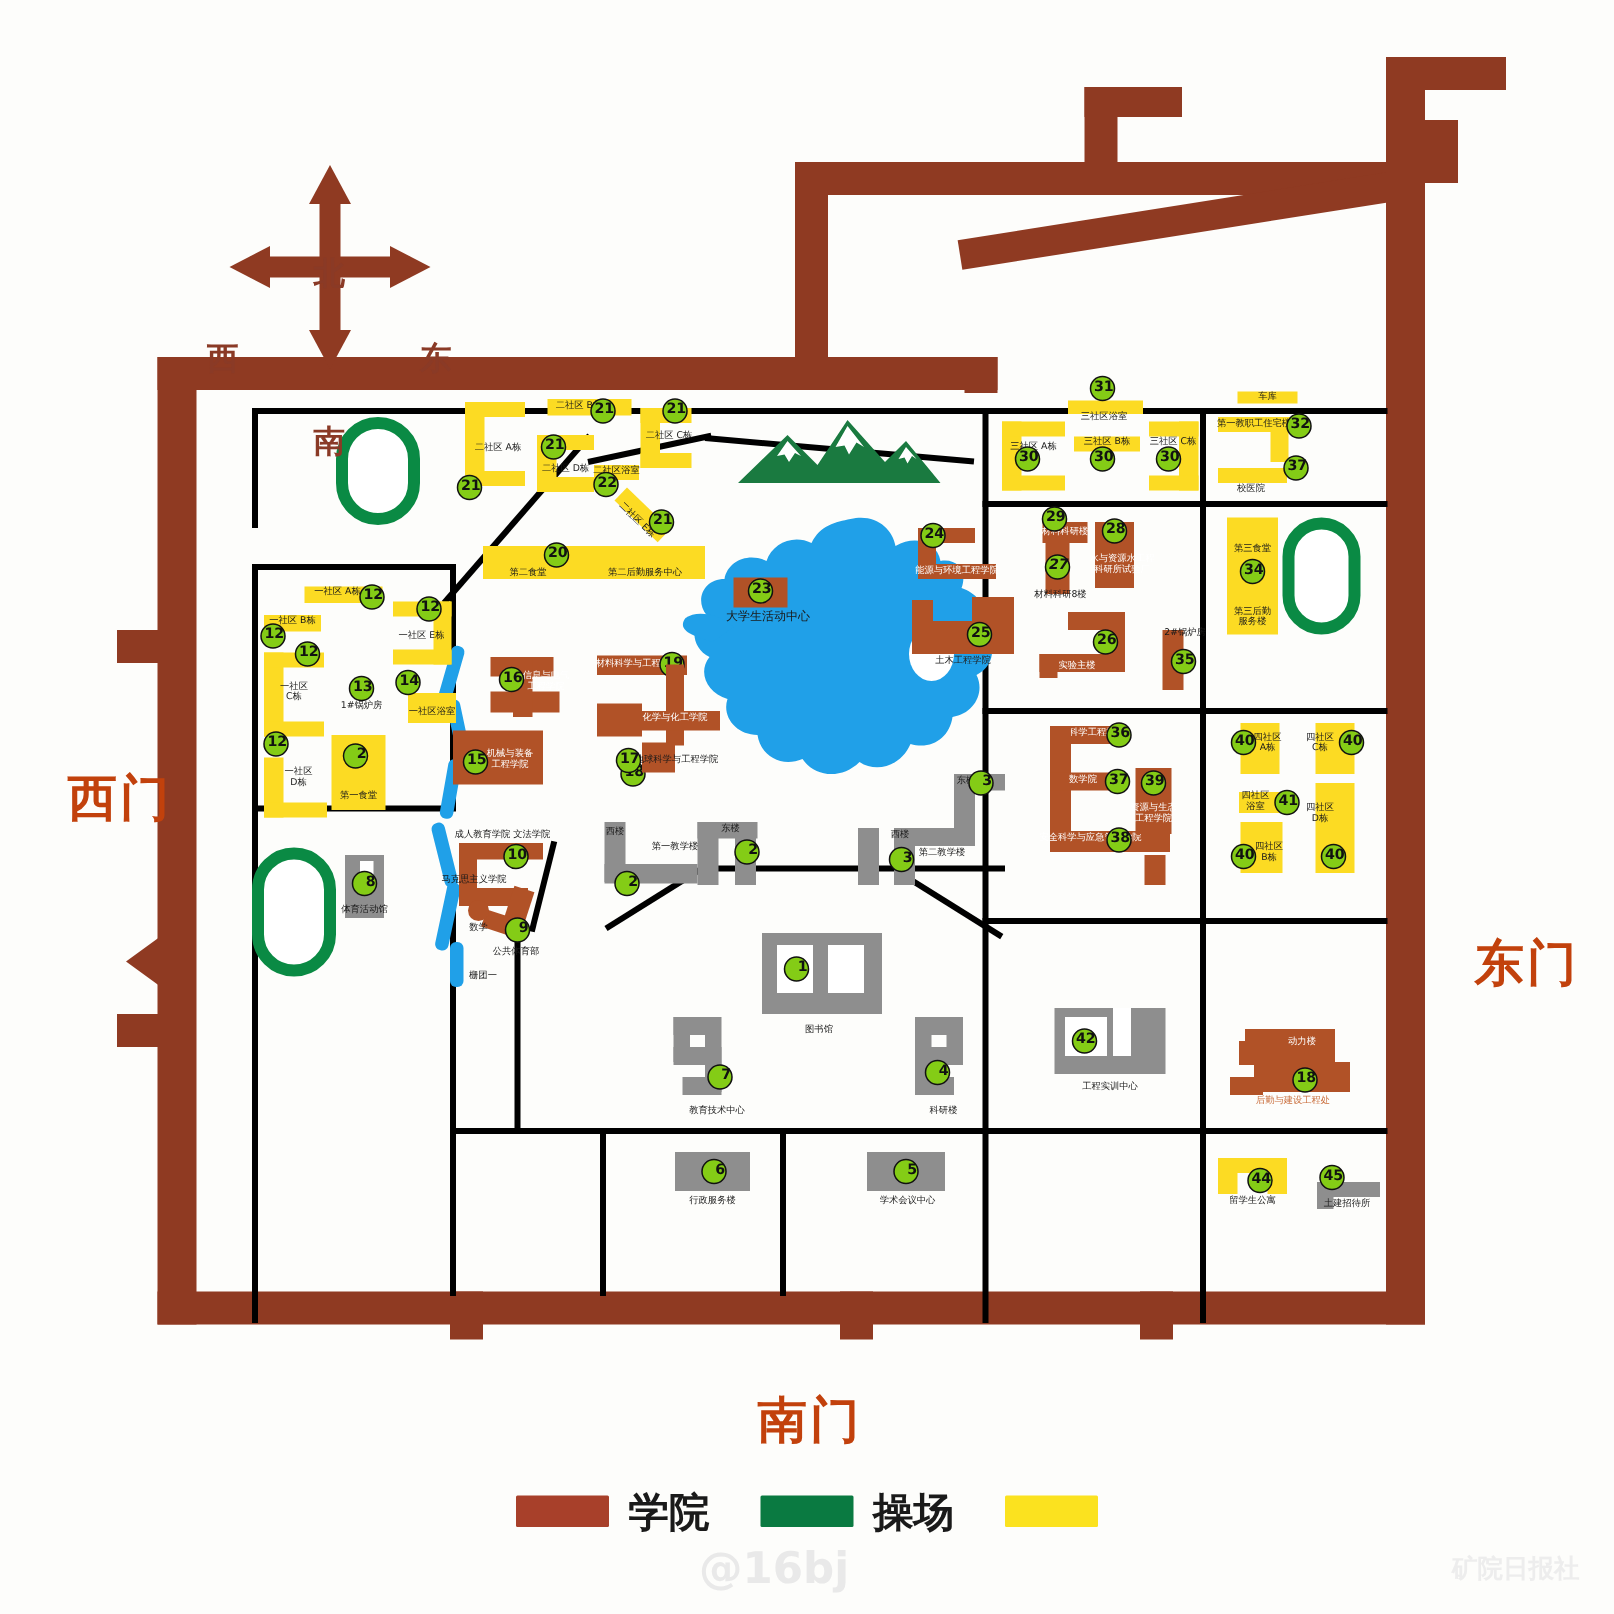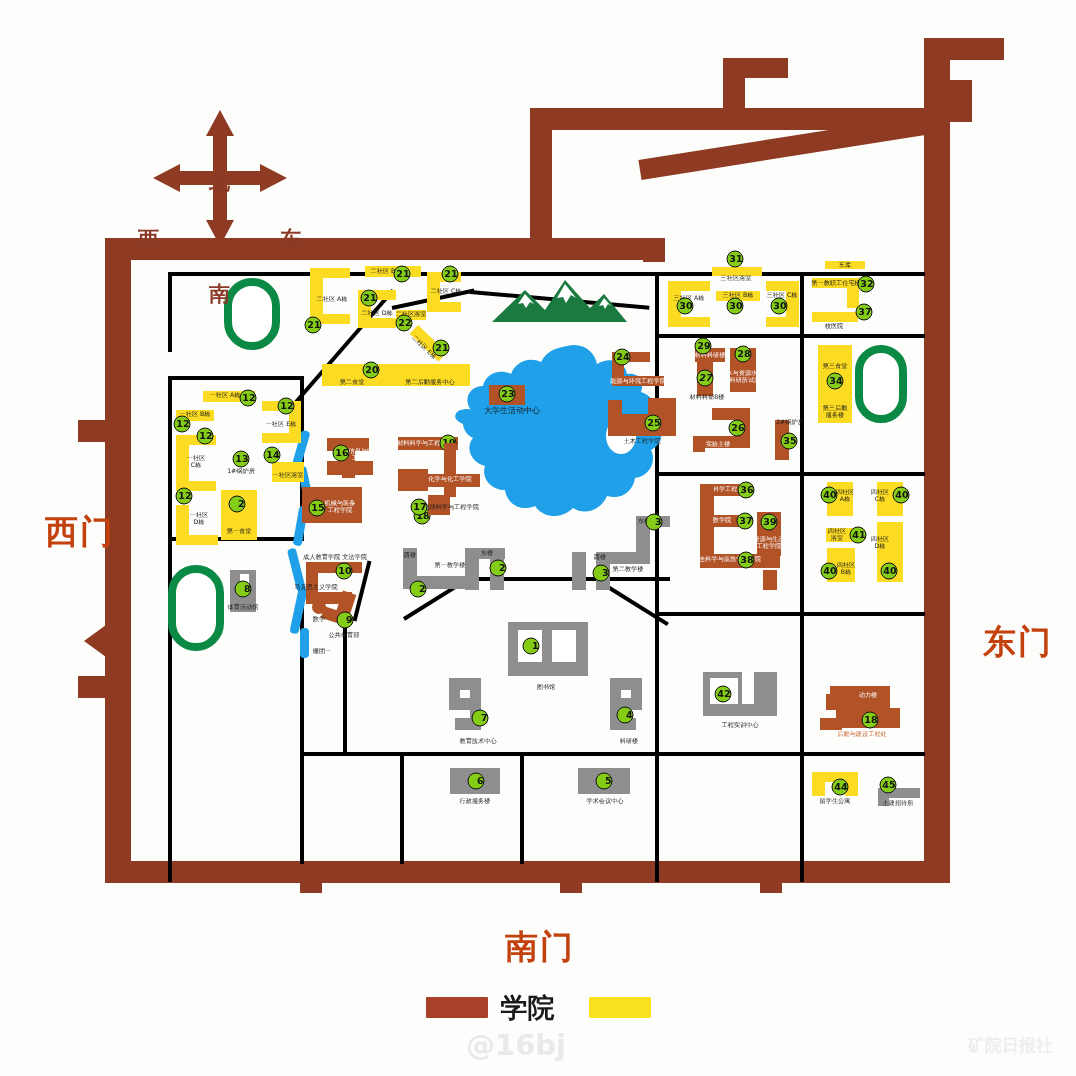--- a/index.html
+++ b/index.html
@@ -452,20 +452,24 @@
   <span class="abs gate" style="left:45px;top:510px;">西门</span>
   <span class="abs gate" style="left:983px;top:620px;">东门</span>
   <span class="abs gate" style="left:505px;top:925px;">南门</span>
 
   <div class="abs legend">
     <div class="lg-item">
       <span class="lg-sw" style="background:#a8402a;"></span>
       <span class="lg-tx">学院</span>
     </div>
     <div class="lg-item">
+      <span class="lg-sw" style="background:#0a7a41;"></span>
+      <span class="lg-tx">操场</span>
+    </div>
+    <div class="lg-item">
       <span class="lg-sw" style="background:#fbe21f;"></span>
     </div>
   </div>
 
   <span class="abs wm wm1">@16bj</span>
   <span class="abs wm wm2">矿院日报社</span>
 
 </div>
 
 </body></html>

